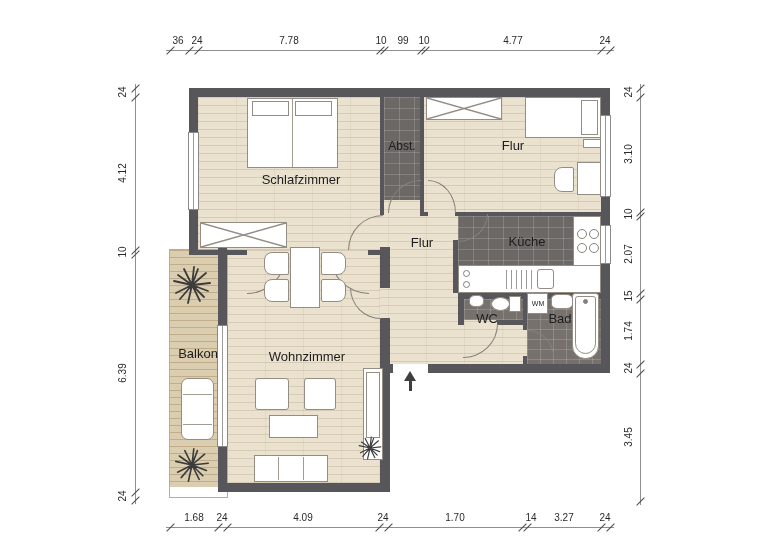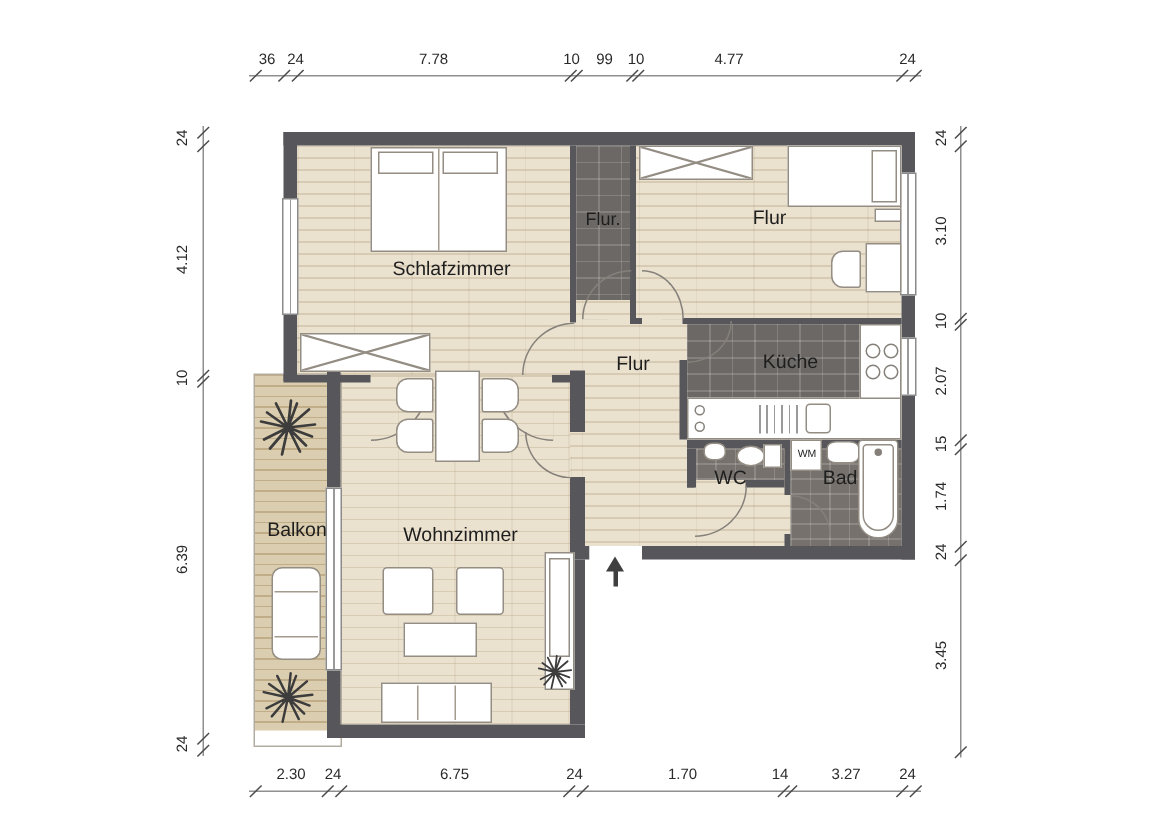--- a/index.html
+++ b/index.html
@@ -171,21 +171,21 @@
         <path d="M0 0L9 -1M0 0L-9 -2M0 0L1 -9M0 0L-2 9M0 0L7 -6M0 0L-7 -5M0 0L6 6M0 0L-6 7M0 0L3 -8M0 0L-4 -8M0 0L8 3M0 0L-8 4M0 0L4 8"></path>
       </g>
     </svg>
   <svg class="abs" style="left:174px;top:447px;width:36px;height:36px" viewBox="-10 -10 20 20">
       <g stroke="#3c3c3c" stroke-width="0.9" fill="none" stroke-linecap="round">
         <path d="M0 0L9 -1M0 0L-9 -2M0 0L1 -9M0 0L-2 9M0 0L7 -6M0 0L-7 -5M0 0L6 6M0 0L-6 7M0 0L3 -8M0 0L-4 -8M0 0L8 3M0 0L-8 4M0 0L4 8"></path>
       </g>
     </svg>
 
   <div class="lbl" style="left:301px;top:179px">Schlafzimmer</div>
-  <div class="lbl" style="left:402px;top:146px;font-size:12px">Flur.</div>
+  <div class="lbl" style="left:402px;top:146px;font-size:12px">Abst.</div>
   <div class="lbl" style="left:513px;top:145px">Flur</div>
   <div class="lbl" style="left:422px;top:242px">Flur</div>
   <div class="lbl" style="left:527px;top:241px">Küche</div>
   <div class="lbl" style="left:487px;top:318px">WC</div>
   <div class="lbl" style="left:560px;top:318px">Bad</div>
   <div class="lbl" style="left:307px;top:356px">Wohnzimmer</div>
   <div class="lbl" style="left:198px;top:353px">Balkon</div>
 
   <div class="dline" style="left:166px;top:50px;width:448px;height:1px"></div>
   <div class="dline" style="left:166px;top:527px;width:448px;height:1px"></div>
@@ -228,29 +228,29 @@
   <i class="tk" style="left:635px;top:364px"></i>
   <i class="tk" style="left:635px;top:373px"></i>
   <i class="tk" style="left:635px;top:501px"></i>
 
   <span class="dim" style="left:178px;top:40px">36</span>
   <span class="dim" style="left:197px;top:40px">24</span>
   <span class="dim" style="left:289px;top:40px">7.78</span>
   <span class="dim" style="left:381px;top:40px">10</span>
   <span class="dim" style="left:403px;top:40px">99</span>
   <span class="dim" style="left:424px;top:40px">10</span>
-  <span class="dim" style="left:486px;top:40px">4.77</span>
+  <span class="dim" style="left:513px;top:40px">4.77</span>
   <span class="dim" style="left:605px;top:40px">24</span>
 
-  <span class="dim" style="left:194px;top:517px">2.30</span>
+  <span class="dim" style="left:194px;top:517px">1.68</span>
   <span class="dim" style="left:222px;top:517px">24</span>
-  <span class="dim" style="left:303px;top:517px">6.75</span>
+  <span class="dim" style="left:303px;top:517px">4.09</span>
   <span class="dim" style="left:383px;top:517px">24</span>
   <span class="dim" style="left:455px;top:517px">1.70</span>
-  <span class="dim" style="left:520px;top:517px">14</span>
+  <span class="dim" style="left:531px;top:517px">14</span>
   <span class="dim" style="left:564px;top:517px">3.27</span>
   <span class="dim" style="left:605px;top:517px">24</span>
 
   <span class="dimv" style="left:122px;top:92px">24</span>
   <span class="dimv" style="left:122px;top:173px">4.12</span>
   <span class="dimv" style="left:122px;top:252px">10</span>
   <span class="dimv" style="left:122px;top:373px">6.39</span>
   <span class="dimv" style="left:122px;top:496px">24</span>
 
   <span class="dimv" style="left:628px;top:92px">24</span>

